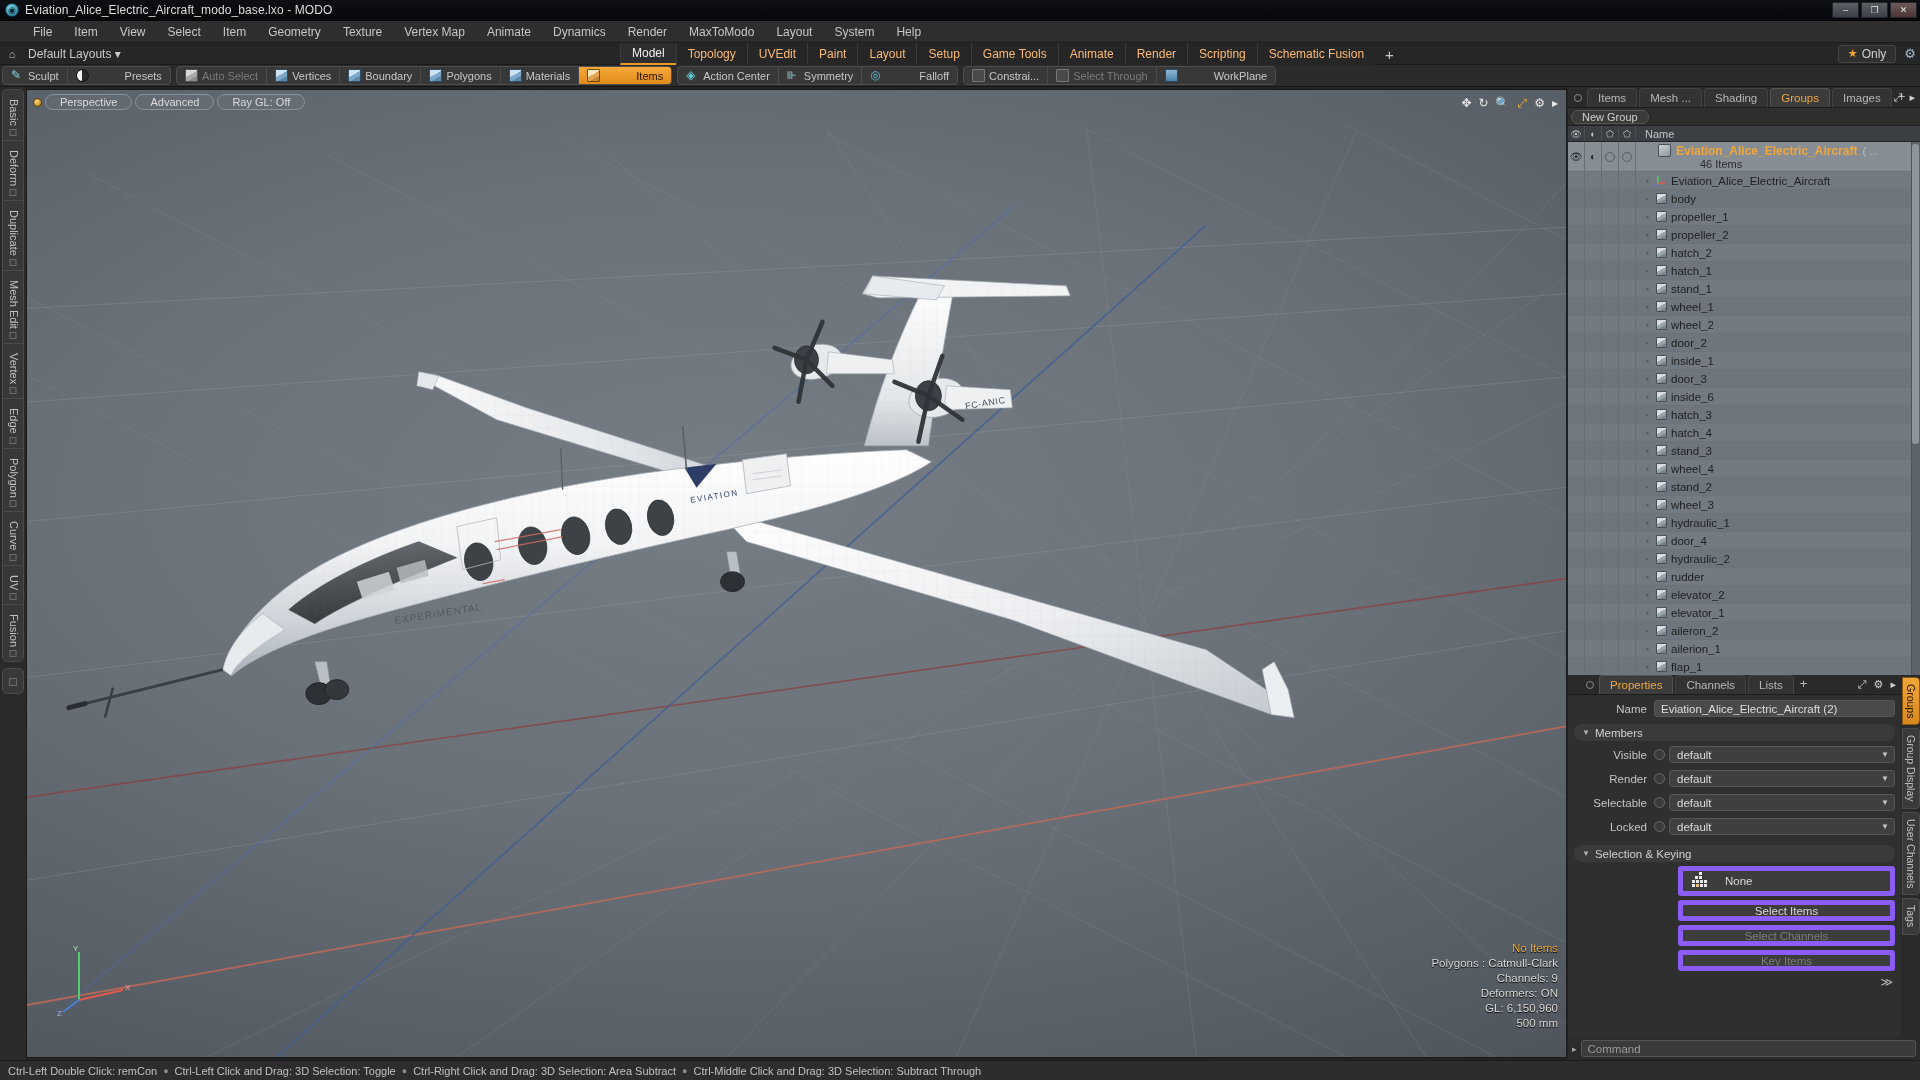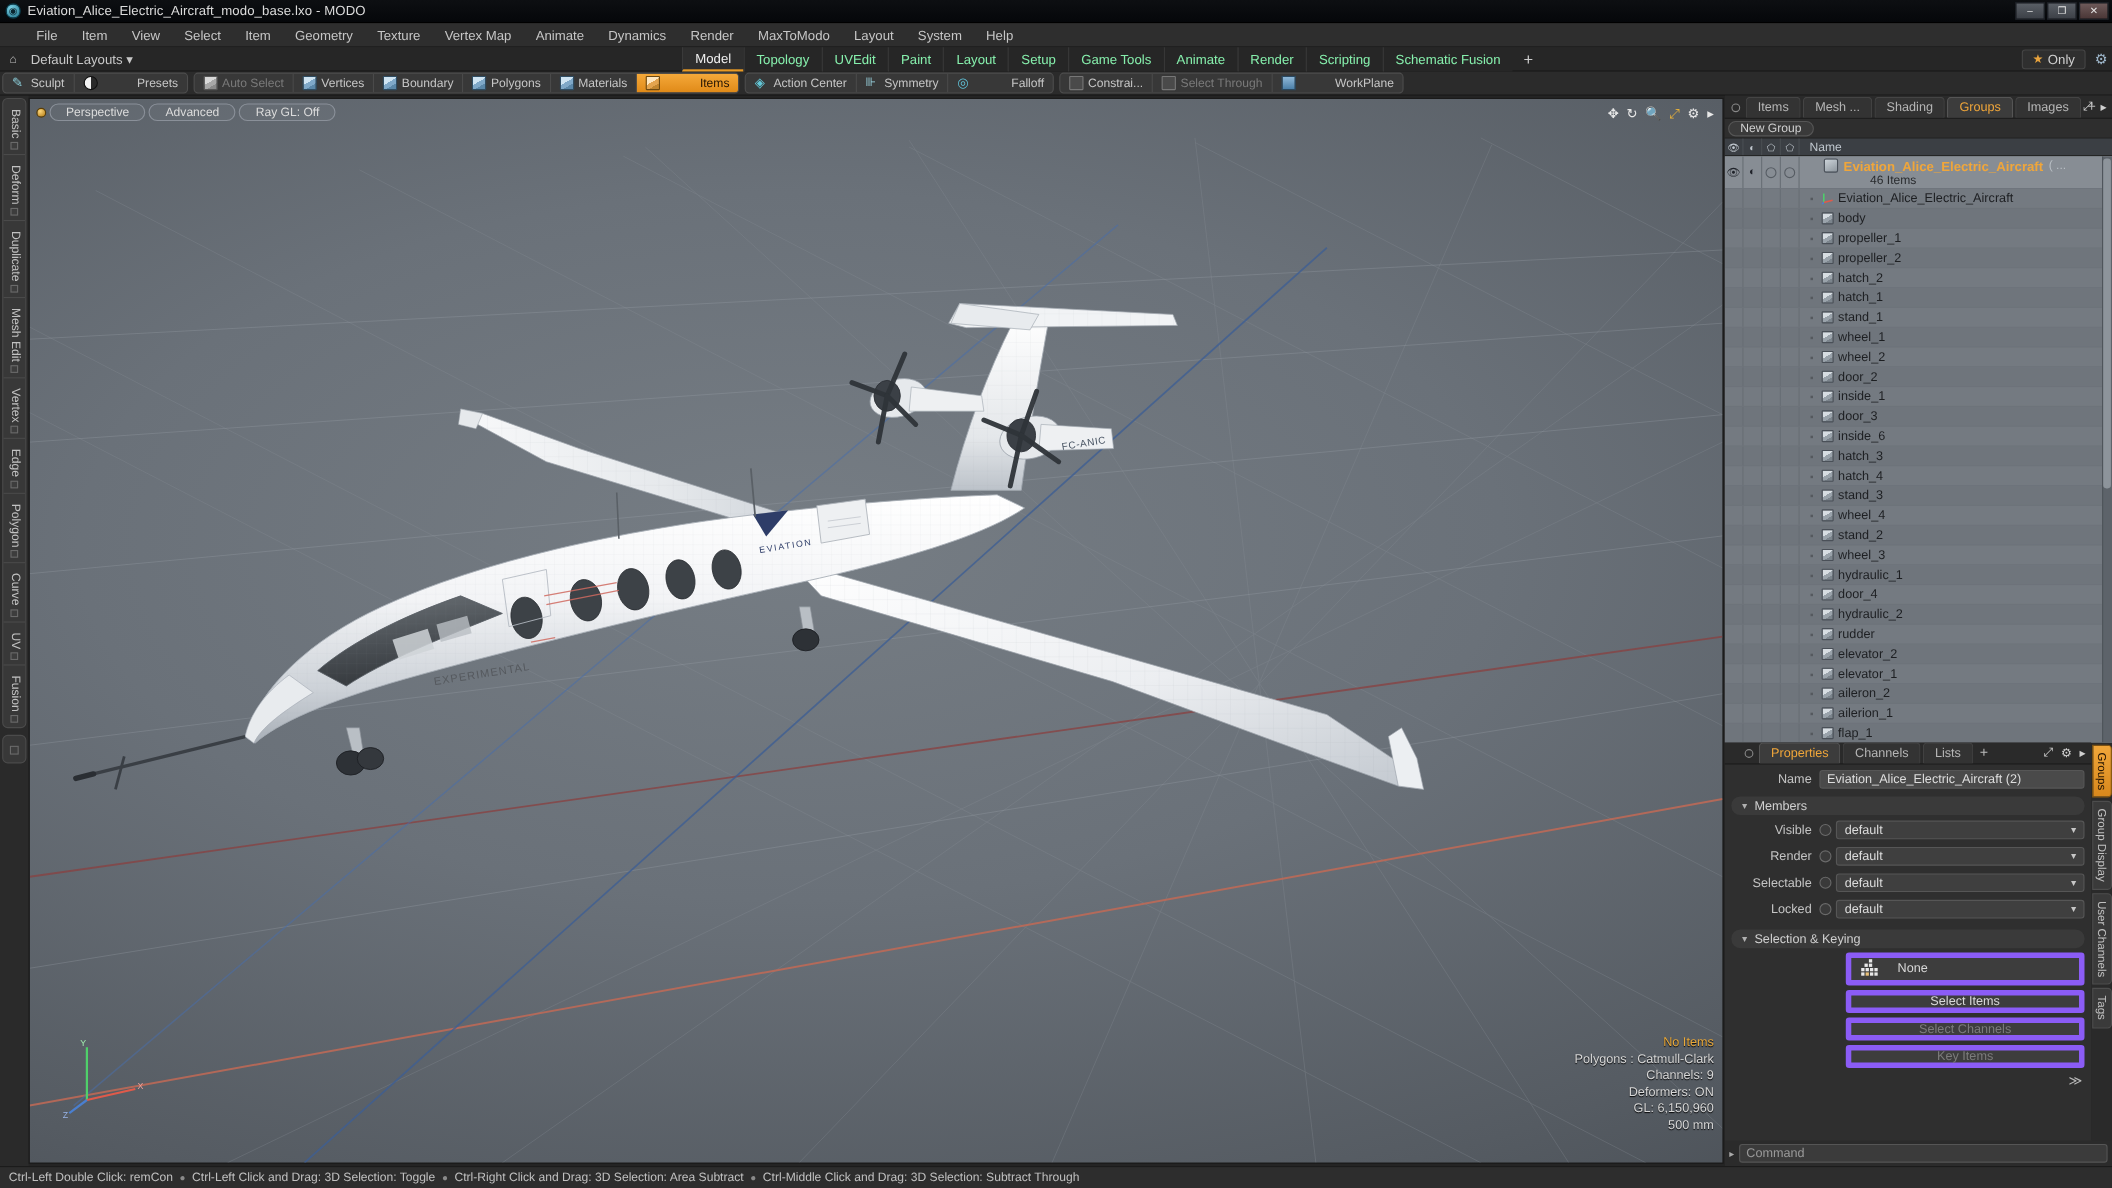--- a/index.html
+++ b/index.html
@@ -46,21 +46,21 @@
     height: 22px; background: #262626; display: flex; align-items: center;
     flex: none; border-bottom: 1px solid #191919; position: relative;
   }
   .lb-home {
     width: 24px; display: flex; align-items: center; justify-content: center;
     font-size: 11px; color: #bbb;
   }
   .lb-layouts { font-size: 12px; color: #c8c8c8; padding-left: 4px; }
   .lb-tabs { position: absolute; left: 620px; top: 0; display: flex; height: 22px; }
   .lb-tab {
-    font-size: 12px; color: #86efac; padding: 0 11px; height: 22px;
+    font-size: 12px; color: #fdba74; padding: 0 11px; height: 22px;
     display: flex; align-items: center; border-left: 1px solid #3a3a3a;
     background: #262626;
   }
   .lb-tab:last-child { border-right: 1px solid #3a3a3a; }
   .lb-tab.active { color: #f0f0f0; border-bottom: 2px solid #e89a25; background: #2e2e2e; }
   .lb-plus { font-size: 15px; color: #ccc; padding: 0 10px; display: flex; align-items: center; }
   .lb-right { position: absolute; right: 4px; display: flex; align-items: center; gap: 8px; }
   .only-btn {
     display: flex; align-items: center; gap: 4px; font-size: 12px;
     background: #2f2f2f; border: 1px solid #454545; border-radius: 3px;

